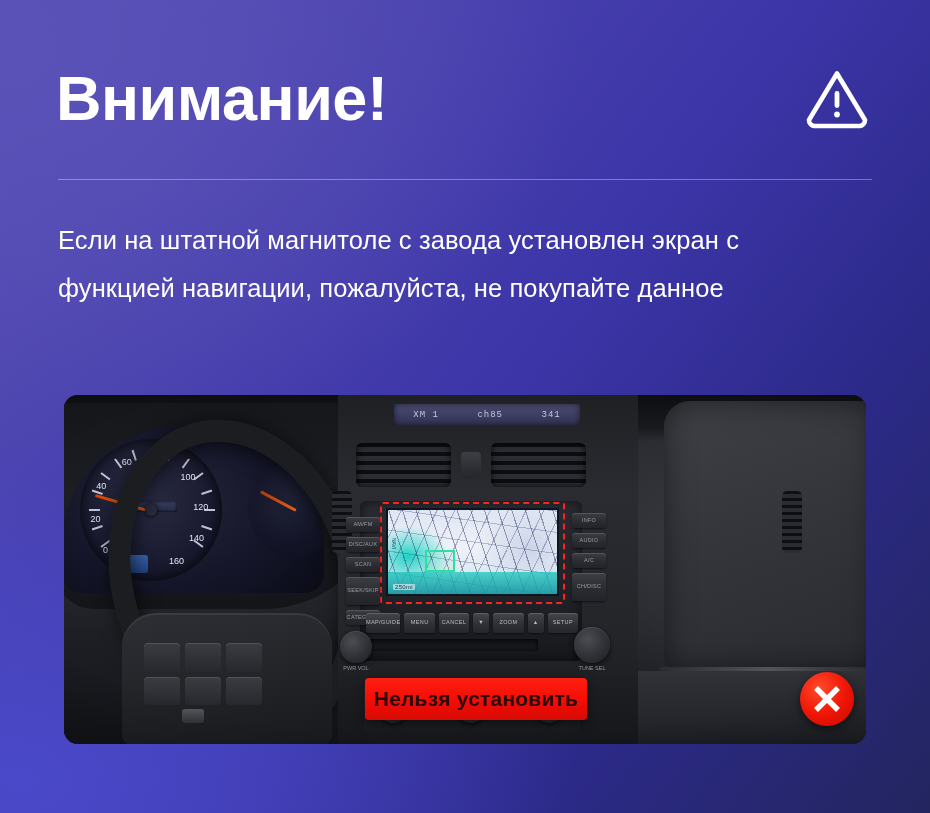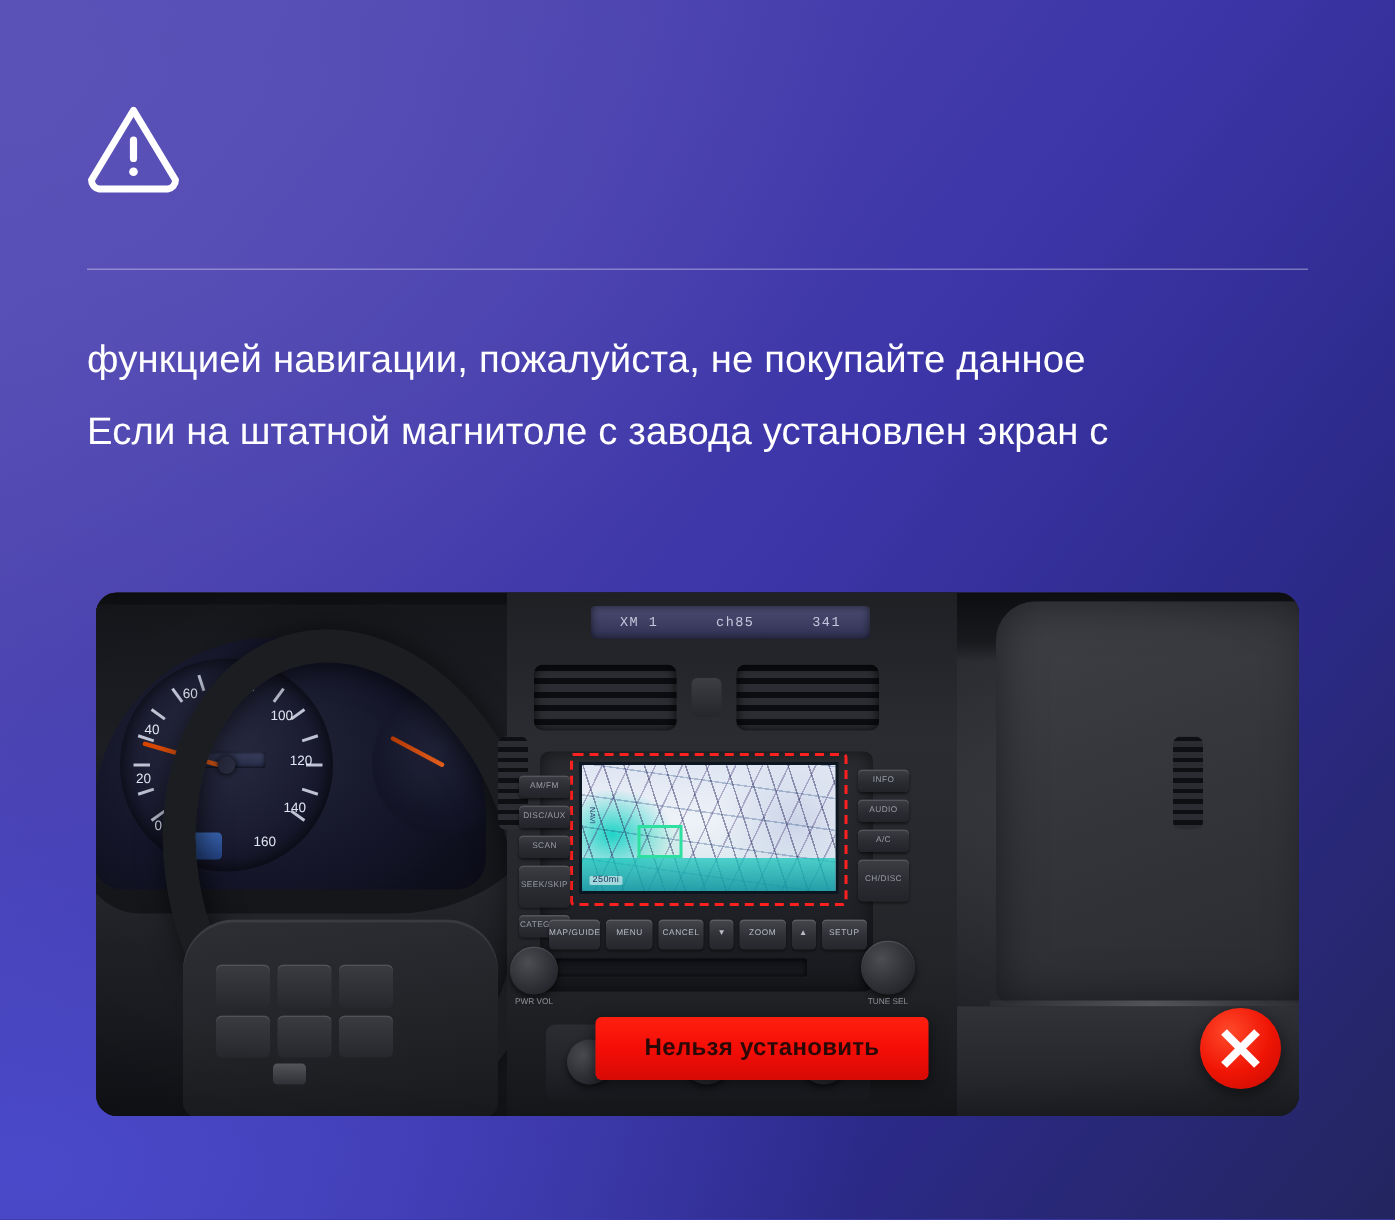--- a/index.html
+++ b/index.html
@@ -401,63 +401,63 @@
   
   .cannot-install {
     position: absolute;
     left: 365px;
     top: 678px;
     width: 222px;
     height: 42px;
     border-radius: 4px;
     background: linear-gradient(180deg, #ff1f10 0%, #f40d06 52%, #d60a04 100%);
     color: #2a0907;
-    font-size: 16px;
+    font-size: 21px;
     font-weight: 700;
     display: flex;
     align-items: center;
     justify-content: center;
     letter-spacing: 0.2px;
     box-shadow: 0 3px 10px rgba(0,0,0,0.5);
-    margin-left: 32px;
   }
 
   .x-badge {
     position: absolute;
     left: 800px;
     top: 672px;
     width: 54px;
     height: 54px;
     border-radius: 50%;
     background: radial-gradient(circle at 36% 30%, #ff4a2a 0%, #f01505 52%, #c40a02 100%);
     box-shadow: 0 3px 10px rgba(0,0,0,0.55);
   }
   .x-badge svg { position: absolute; inset: 0; }
 </style>
 </head>
 <body>
 
 <div class="banner">
 
   <div class="header">
+    <div class="page-title">Внимание!</div>
 
     <span class="warn-icon">
       <svg viewBox="0 0 66 62" width="66" height="62" aria-hidden="true">
         <path d="M33 6.5 L61 53 a6 6 0 0 1 -5.2 6 H10.2 A6 6 0 0 1 5 53 Z" fill="none" stroke="#ffffff" stroke-width="4.6" stroke-linejoin="round"></path>
         <rect x="30.6" y="24" width="4.8" height="17" rx="2.4" fill="#ffffff"></rect>
         <circle cx="33" cy="47.5" r="2.9" fill="#ffffff"></circle>
       </svg>
     </span>
   </div>
 
   <div class="divider"></div>
 
   <div class="body-copy">
+    <span class="ln">Если на штатной магнитоле с завода установлен экран с</span>
     <span class="ln">функцией навигации, пожалуйста, не покупайте данное</span>
-    <span class="ln">Если на штатной магнитоле с завода установлен экран с</span>
   </div>
 
   <div class="photo">
     <div class="photo-inner">
 
       <div class="dash-base"></div>
       <div class="dash-top"></div>
 
       <div class="glovebox"></div>
       <div class="glovebox-seam"></div>

